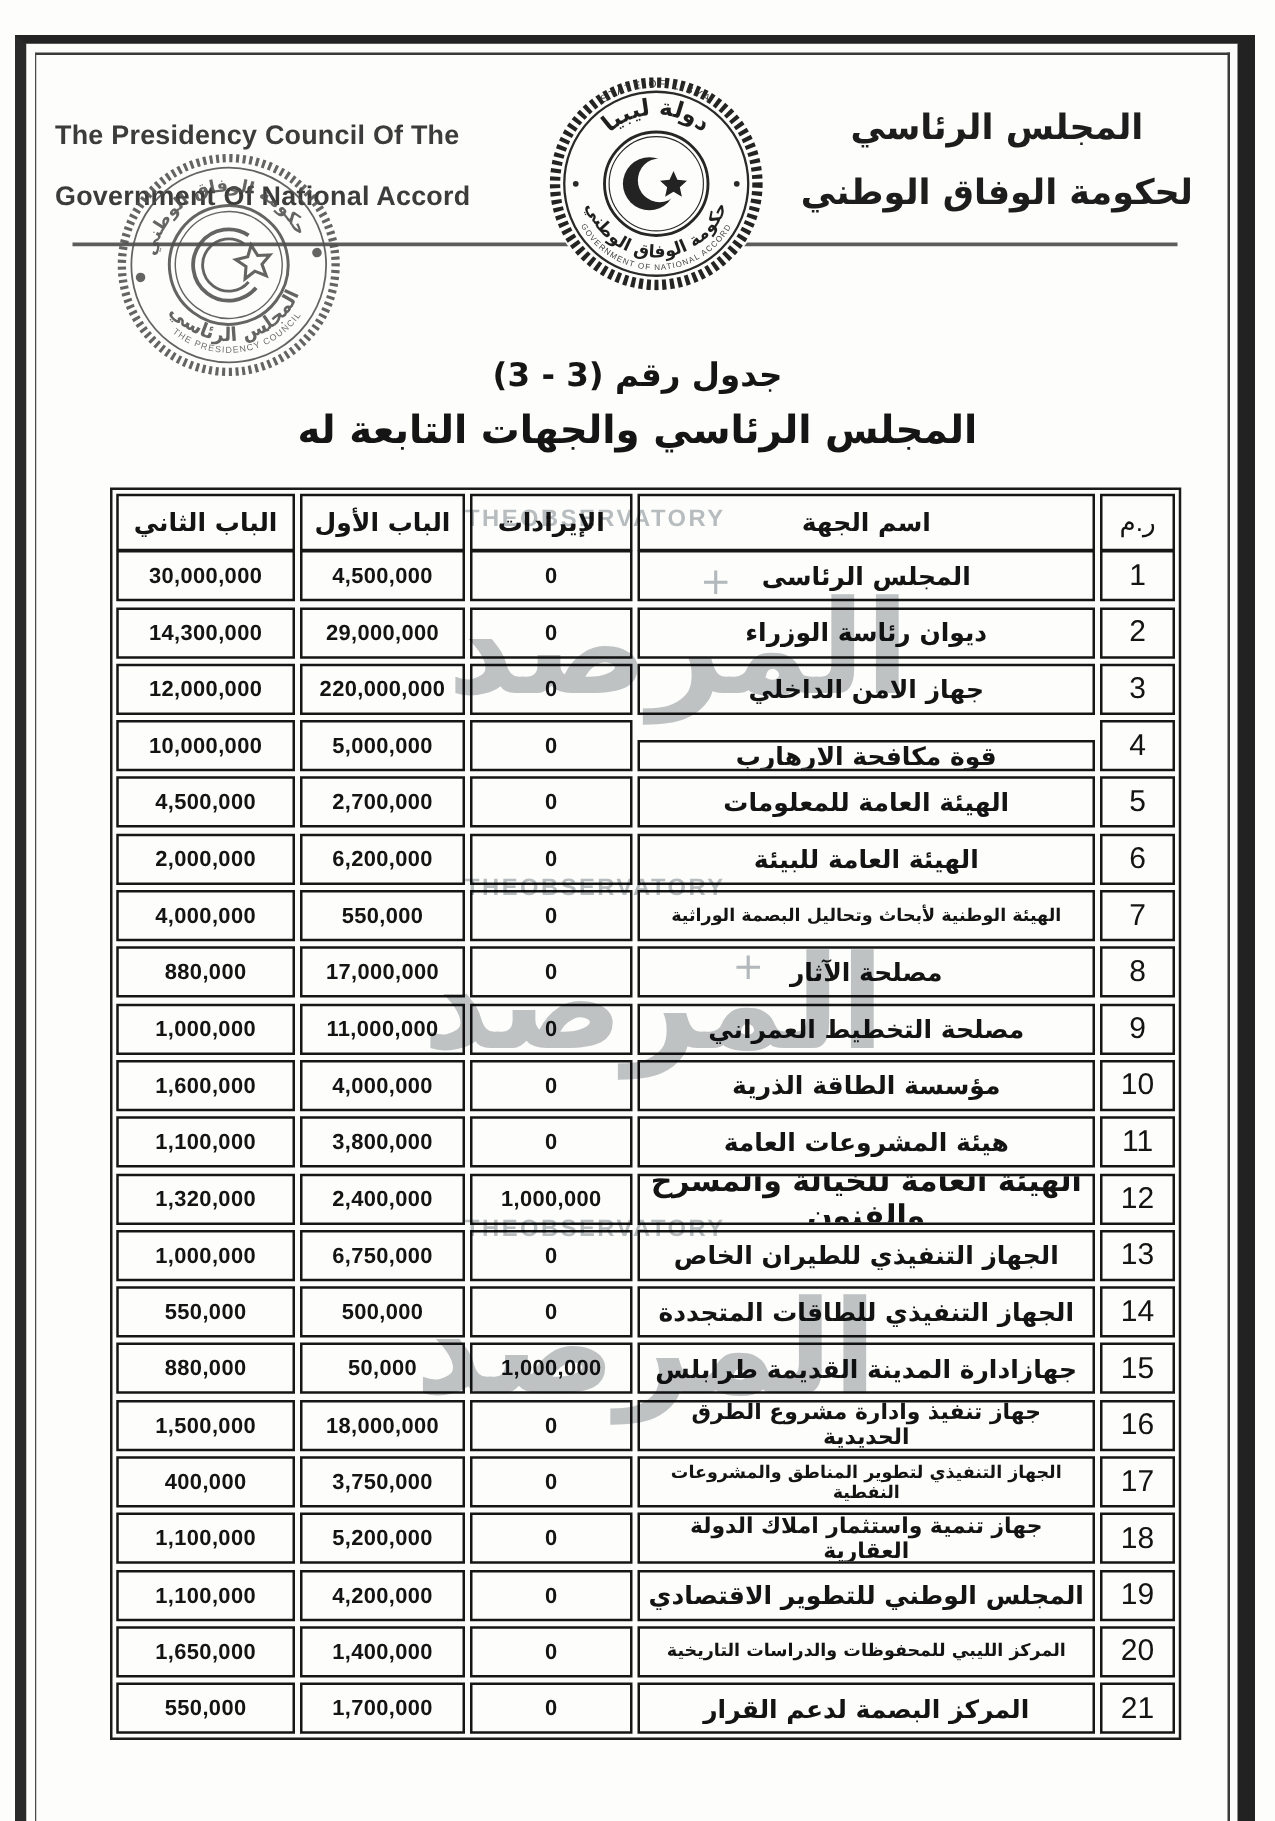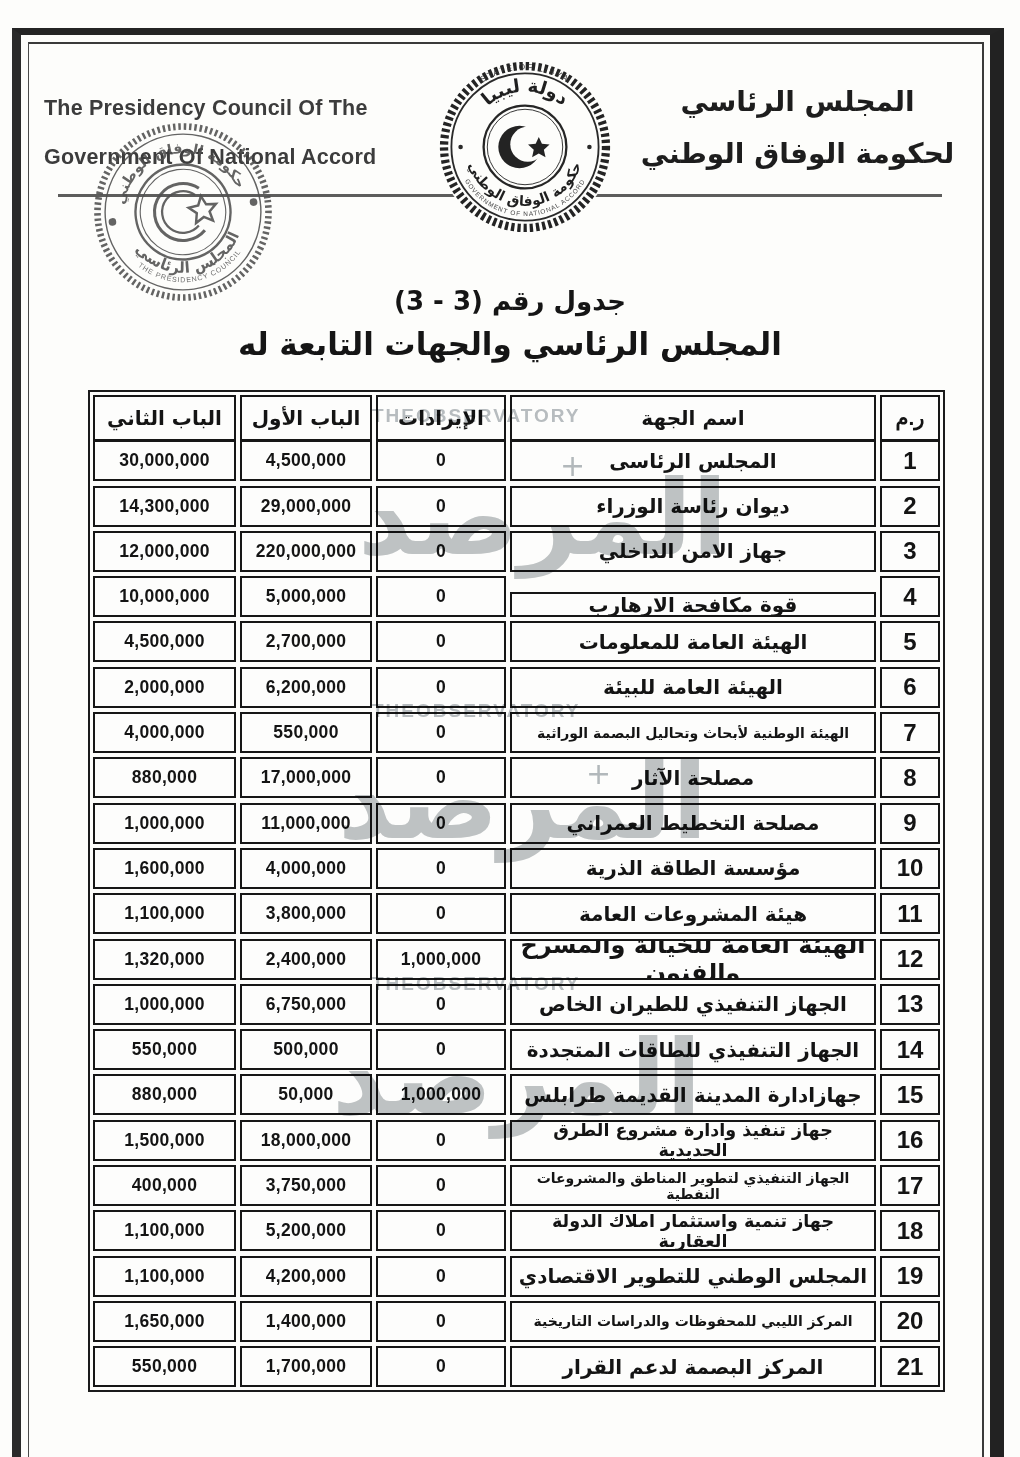--- a/index.html
+++ b/index.html
@@ -61,21 +61,21 @@
     grid-auto-rows:41px;gap:4.3px 4px;
   }
   .budget-table .cell{
     border:2px solid #161616;background:#fdfdfc;
     display:flex;align-items:center;justify-content:center;
     color:#141414;overflow:hidden;
   }
   .budget-table .hdr{height:46px;box-sizing:border-box;font-weight:bold;font-size:20px;}
   .budget-table .hdr.serial{font-size:21px;}
   .cell.serial{
-    font-family:"Liberation Sans",sans-serif;font-weight:bold;font-size:24px;
+    font-family:"Liberation Sans",sans-serif;font-weight:normal;font-size:24px;
   }
   .cell.num{
     font-family:"Liberation Sans",sans-serif;font-weight:bold;font-size:17.5px;
     direction:ltr;letter-spacing:.3px;
   }
   .cell.name{font-weight:bold;direction:rtl;text-align:center;padding:0 4px;}
 </style>
 </head>
 <body>
 

